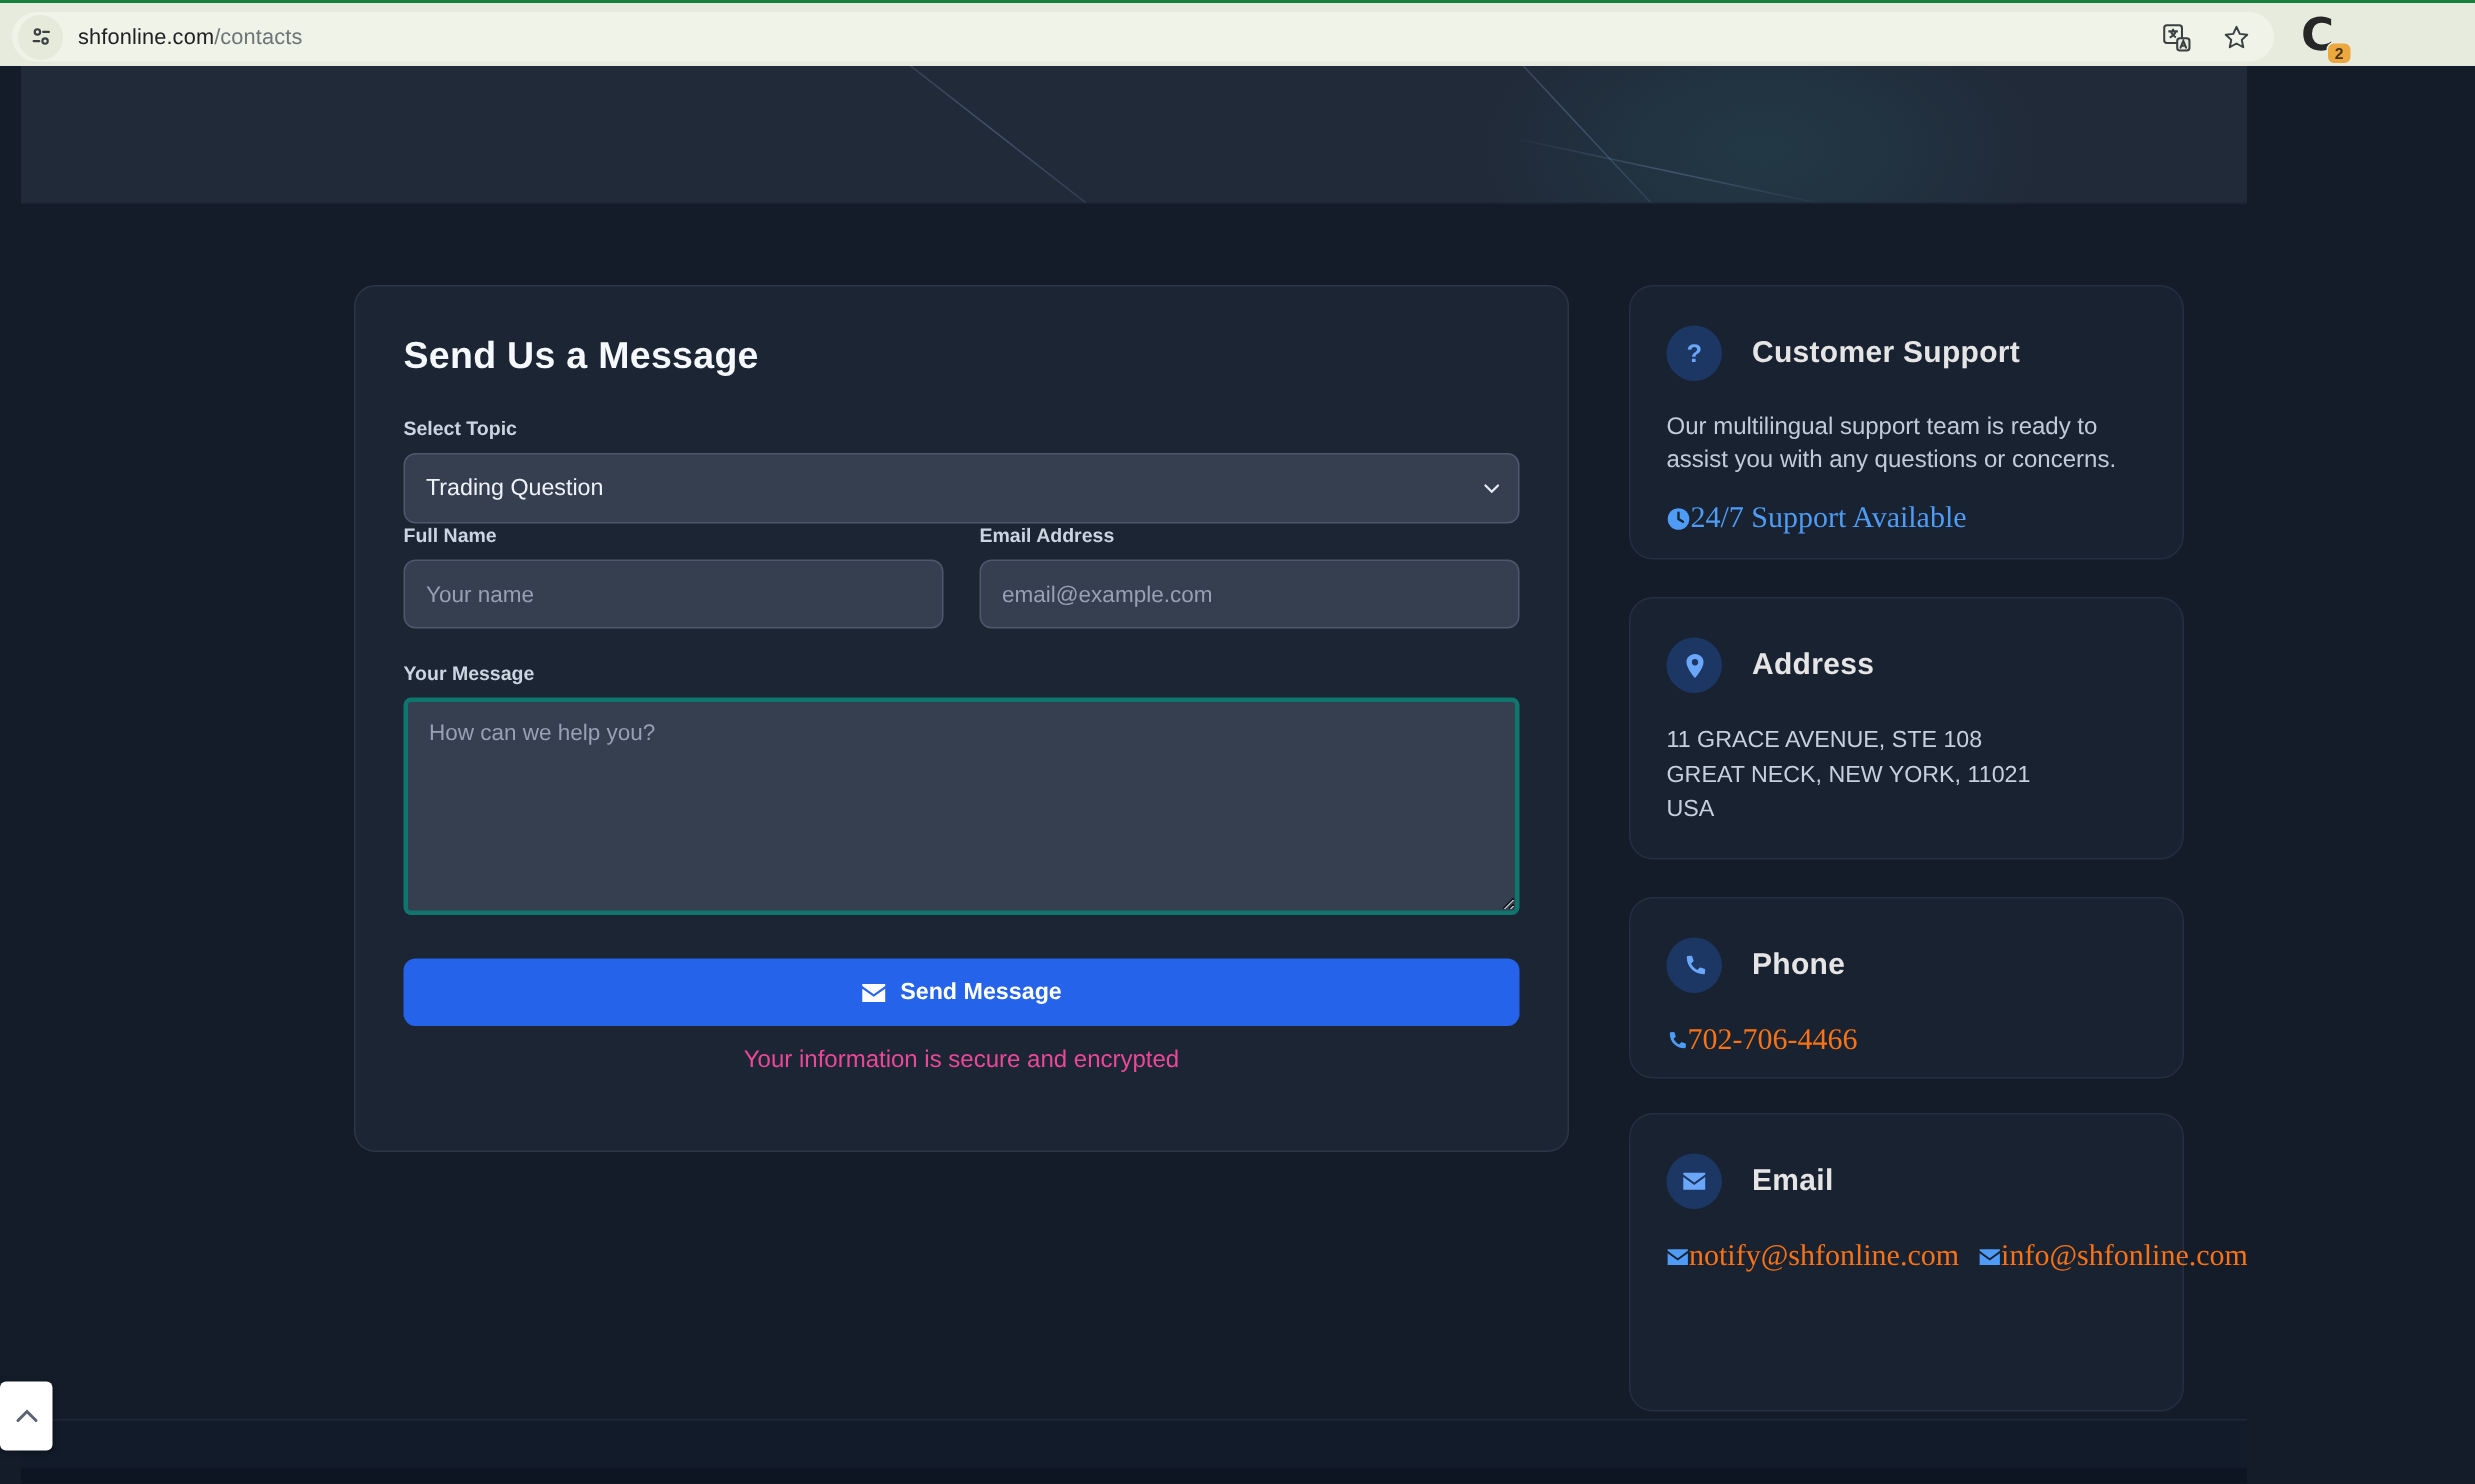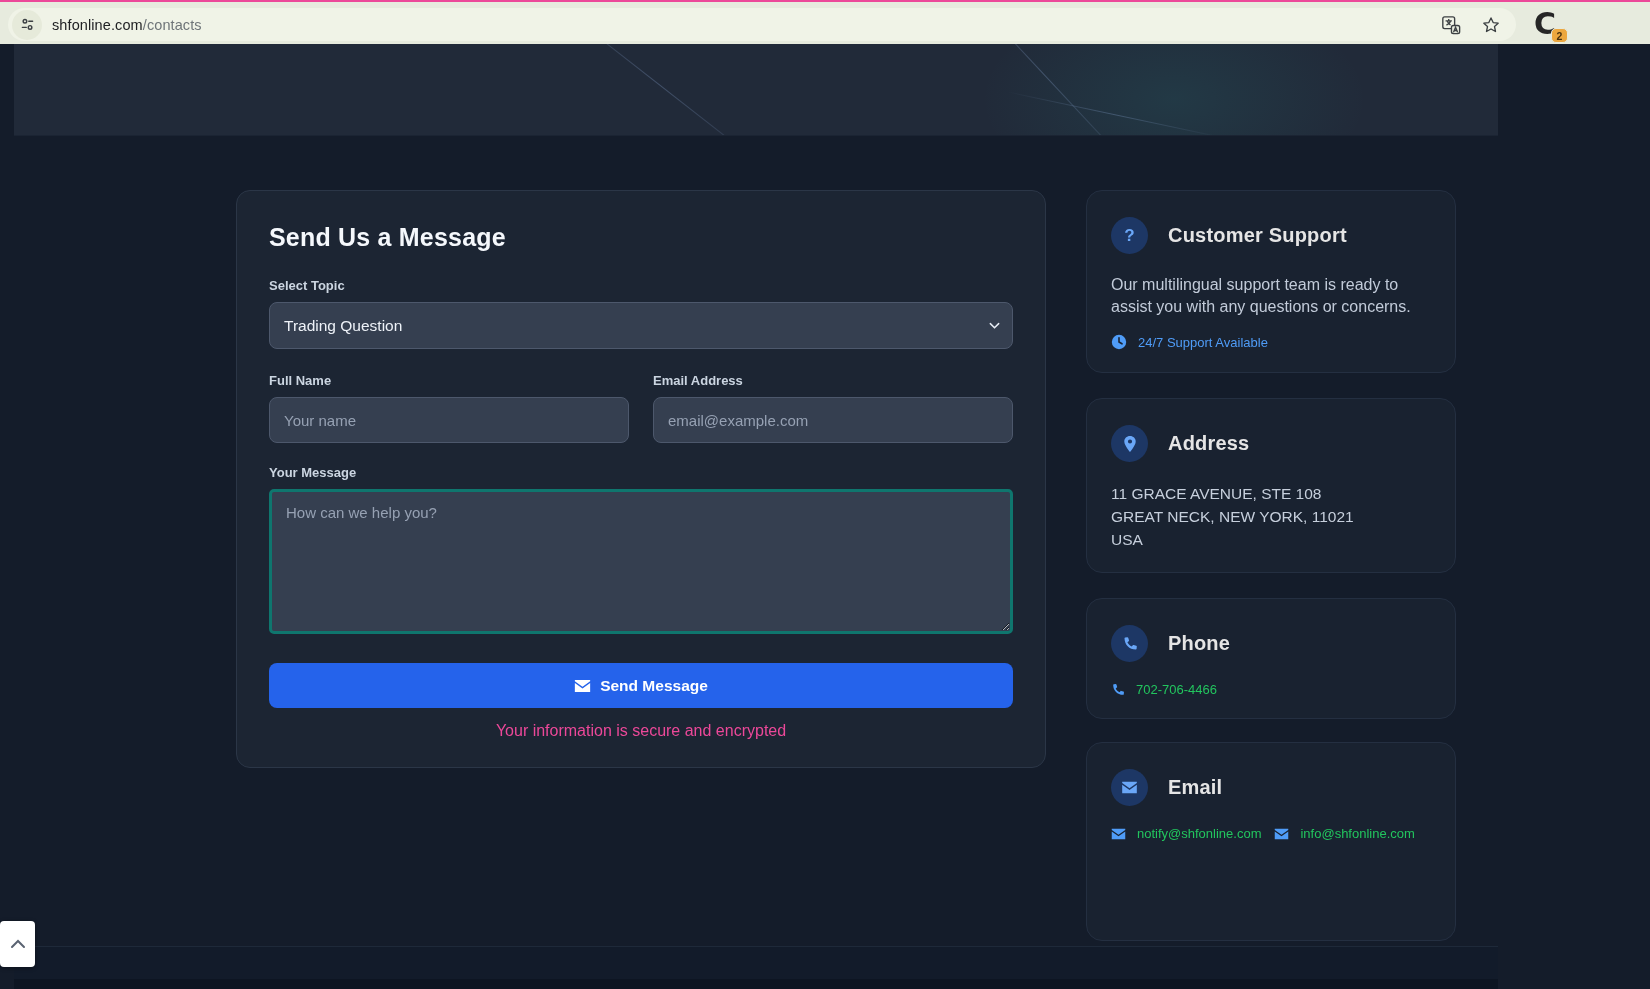--- a/index.html
+++ b/index.html
@@ -1,20 +1,20 @@
 <!DOCTYPE html>
 <html><head>
 <meta charset="utf-8">
 <style>
   * { margin:0; padding:0; box-sizing:border-box; }
   html,body { width:1650px; height:989px; overflow:hidden; }
   body { font-family:"Liberation Sans", sans-serif; background:#141c2a; position:relative; }
 
   
-  .toolbar { position:absolute; left:0; top:0; width:1650px; height:44px; background:#e7ebde; border-top:2px solid #ec4899; display:flex; align-items:center; }
+  .toolbar { position:absolute; left:0; top:0; width:1650px; height:44px; background:#e7ebde; border-top:2px solid #15803d; display:flex; align-items:center; }
   .omnibox { position:absolute; left:8px; top:6px; width:1508px; height:33px; background:#f0f3e7; border-radius:17px; display:flex; align-items:center; }
   .tune-wrap { width:30px; height:30px; border-radius:50%; background:#e6eada; display:flex; align-items:center; justify-content:center; margin-left:4px; cursor:pointer; }
   .url { margin-left:10px; font-size:14.5px; color:#202124; letter-spacing:.1px; }
   .url .path { color:#6e7478; }
   .ob-icons { position:absolute; right:14px; display:flex; align-items:center; gap:18px; }
   .tb-icon { width:22px; height:22px; display:flex; align-items:center; justify-content:center; cursor:pointer; }
   .avatar { position:absolute; left:1528px; top:5px; width:34px; height:34px; display:flex; align-items:center; justify-content:center; cursor:pointer; }
   .avatar .ring { font-size:30px; font-weight:800; color:#262626; line-height:30px; font-family:"DejaVu Sans", sans-serif; }
   .avatar .badge { position:absolute; right:-6px; bottom:-2px; min-width:17px; height:15px; background:#eca73f; border-radius:5px; font-size:10.5px; font-weight:700; color:#4a3311; display:flex; align-items:center; justify-content:center; padding:0 3px; border:1px solid #e7ebde; }
 
@@ -27,46 +27,46 @@
   .hl2 { width:300px; left:880px; top:30px; transform:rotate(47deg); }
   .hl3 { width:220px; left:990px; top:70px; transform:rotate(12deg); }
 
   .footer { position:absolute; left:0; top:902px; width:1650px; height:43px; background:#121b2a; border-top:1px solid #1e2939; }
   .footer-strip { position:absolute; left:0; bottom:0; width:100%; height:10px; background:#0d1522; }
 
   
   .form-card { position:absolute; left:222px; top:146px; width:810px; height:578px; background:#1c2533; border:1px solid #2b3647; border-radius:14px; padding:32px; }
   .form-title { font-size:25px; font-weight:800; color:#f5f8fc; letter-spacing:.2px; margin-bottom:26px; }
   .field-label { font-size:13px; font-weight:700; color:#cbd5e1; margin-bottom:9px; }
-  .select-wrap { position:relative; margin-bottom:24px; }
+  .select-wrap { position:relative; }
   select.topic { width:100%; height:47px; background:#353f50; border:1px solid #4d586c; border-radius:8px; color:#eef2f8; font-size:15.5px; padding:0 14px; appearance:none; -webkit-appearance:none; font-family:"Liberation Sans", sans-serif; cursor:pointer; outline:none; }
   .select-chevron { position:absolute; right:12px; top:17px; pointer-events:none; }
   .two-col { display:grid; grid-template-columns:1fr 1fr; column-gap:24px; margin-bottom:22px; }
   .text-input { width:100%; height:46px; background:#353f50; border:1px solid #4d586c; border-radius:8px; color:#eef2f8; font-size:15px; padding:0 14px; font-family:"Liberation Sans", sans-serif; outline:none; }
   .text-input::placeholder, textarea.msg::placeholder { color:#96a1b3; opacity:1; }
   textarea.msg { width:100%; height:145px; background:#353f50; border:3px solid #0f766e; border-radius:5px; color:#eef2f8; font-size:15px; padding:12px 14px; resize:vertical; font-family:"Liberation Sans", sans-serif; outline:none; display:block; }
   .msg-group { margin-bottom:29px; }
   .send-btn { width:100%; height:45px; background:#2563eb; border:none; border-radius:8px; color:#ffffff; font-size:15.5px; font-weight:700; display:flex; align-items:center; justify-content:center; gap:9px; cursor:pointer; font-family:"Liberation Sans", sans-serif; }
   .secure-note { text-align:center; font-size:16px; color:#ec4899; margin-top:14px; }
 
   
   .info-card { position:absolute; left:1072px; width:370px; background:#192230; border:1px solid #242f41; border-radius:16px; padding:26px 24px; }
   .card-support { top:146px; height:183px; }
   .card-address { top:354px; height:175px; }
   .card-phone   { top:554px; height:121px; }
   .card-email   { top:698px; height:199px; }
   .card-head { display:flex; align-items:center; gap:20px; margin-bottom:20px; }
   .icon-circle { width:37px; height:37px; border-radius:50%; background:#1d3765; display:flex; align-items:center; justify-content:center; flex:0 0 37px; }
   .card-title { font-size:20px; font-weight:800; color:#e5e5e5; letter-spacing:.2px; }
   .card-body { font-size:16px; color:#c2cbd9; line-height:22px; }
-  .link-row { display:flex; align-items:center; gap:11px; font-size:13px; color:#4f9cf7; margin-top:16px; }
+  .link-row { display:flex; align-items:center; gap:0; font-size:20px; color:#4f9cf7; margin-top:16px;font-family:Liberation Serif, serif; }
   .link-row.tight { margin-top:0; }
   .addr-line { font-size:15.5px; color:#c6cfdc; line-height:23px; }
   .email-links { display:flex; flex-direction:row; gap:13px; }
-  a.plain { color:#22c55e; text-decoration:none; cursor:pointer; }
+  a.plain { color:#f97316; text-decoration:none; cursor:pointer; }
 
   
   .scroll-top { position:absolute; left:0px; top:921px; width:35px; height:46px; background:#ffffff; border:none; border-radius:4px; box-shadow:0 1px 4px rgba(0,0,0,.4); display:flex; align-items:center; justify-content:center; cursor:pointer; }
 
   svg { display:block; }
 </style>
 </head>
 <body>
 
 <div class="toolbar">

